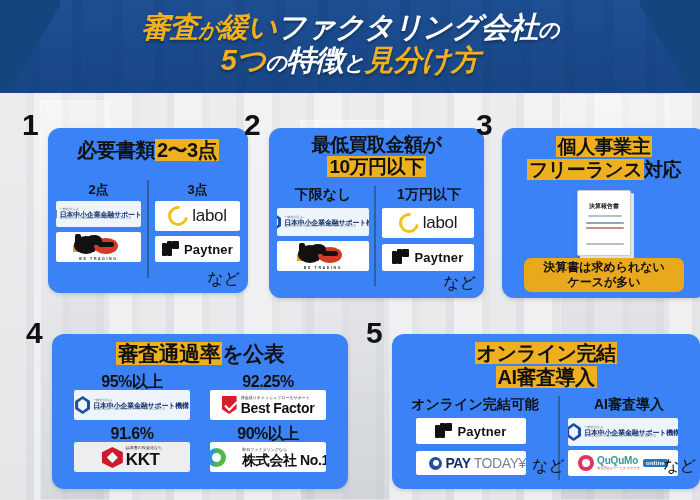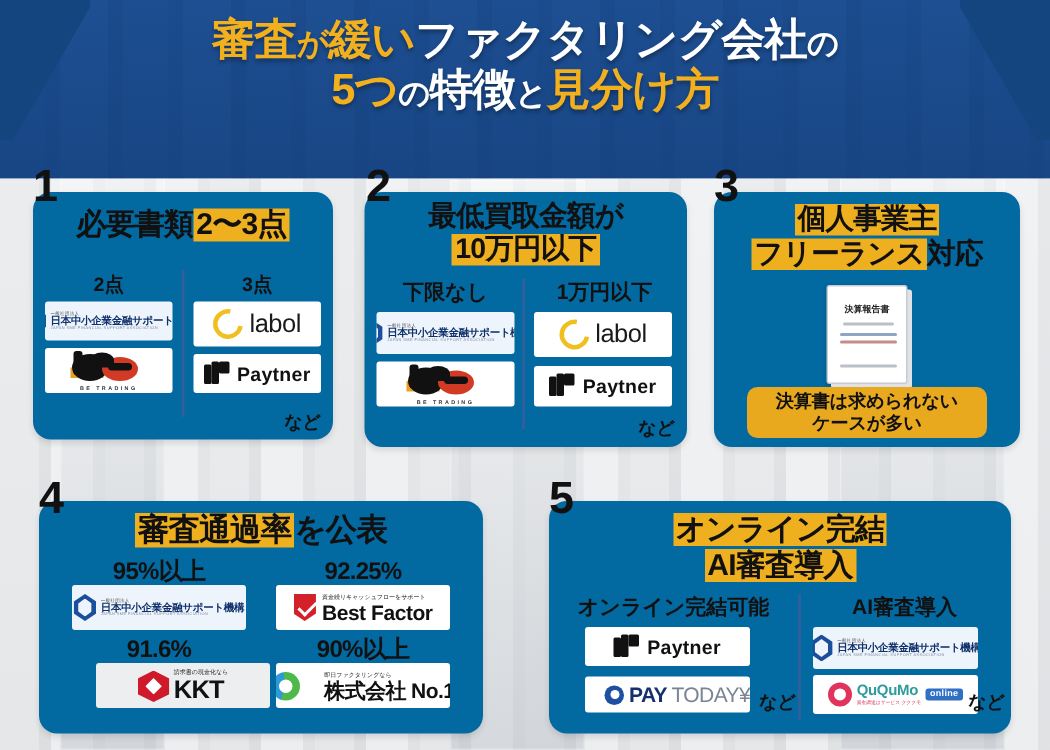--- a/index.html
+++ b/index.html
@@ -31,22 +31,23 @@
   }
   .bg-tower {
     position: absolute;
     background: linear-gradient(180deg, rgba(255,255,255,.35), rgba(190,196,202,.5));
     box-shadow: inset 0 0 0 1px rgba(255,255,255,.35);
   }
 
   
   .header {
     position: absolute; left: 0; top: 0;
-    width: 700px; height: 119px;
+    width: 700px; height: 93px;
     overflow: hidden;
+    font-style: italic;
   }
   .header-bg {
     position: absolute; inset: 0;
     background:
       linear-gradient(180deg, rgba(26,74,140,0.88), rgba(22,66,128,0.92)),
       repeating-linear-gradient(90deg,
         #2f6bb5 0px, #2f6bb5 30px,
         #26589d 30px, #26589d 40px,
         #3a77c0 40px, #3a77c0 72px,
         #23528f 72px, #23528f 82px),
@@ -76,23 +77,24 @@
   .t-line { display: block; white-space: nowrap; }
   .t1 { font-size: 29px; }
   .t2 { font-size: 29px; }
   .gold { color: #f2b01e; }
   .white { color: #ffffff; }
   .sm { font-size: 21px; }
 
   
   .card {
     position: absolute;
-    background: #0369a1;
+    background: #3b82f6;
     border-radius: 12px;
     box-shadow: 0 2px 4px rgba(0,0,0,0.12);
+    margin-left: 26px;
   }
   .num {
     position: absolute;
     font-size: 30px;
     font-weight: 900;
     color: #111;
     line-height: 1;
     z-index: 5;
   }
   .card-title {
@@ -114,22 +116,22 @@
     color: #111;
     font-size: 13px;
   }
   .divider {
     position: absolute;
     width: 2px;
     background: #2e5f9e;
   }
   .nado {
     position: absolute;
-    font-size: 12px;
-    font-weight: 700;
+    font-size: 16px;
+    font-weight: 400;
     color: #111;
   }
 
   
   .logo {
     background: #ffffff;
     border-radius: 2px;
     display: flex;
     align-items: center;
     justify-content: center;
@@ -474,21 +476,21 @@
       <div class="bf-inner">
         <div class="bf-check"></div>
         <div class="bf-txt">
           <span class="bf-tiny">資金繰りキャッシュフローをサポート</span>
           <span class="bf-word">Best Factor</span>
         </div>
       </div>
     </div>
 
     <div class="pct" style="position:absolute; left:16px; top:92px; width:128px;">91.6%</div>
-    <div class="logo" style="position:absolute; left:38px; top:108px; width:116px; height:30px; background:#eceef0;">
+    <div class="logo" style="position:absolute; left:22px; top:108px; width:116px; height:30px; background:#eceef0;">
       <div class="kkt-inner">
         <div class="kkt-mark"></div>
         <div class="kkt-txt">
           <span class="kkt-tiny">請求書の現金化なら</span>
           <span class="kkt-word">KKT</span>
         </div>
       </div>
     </div>
 
     <div class="pct" style="position:absolute; left:152px; top:92px; width:128px;">90%以上</div>

